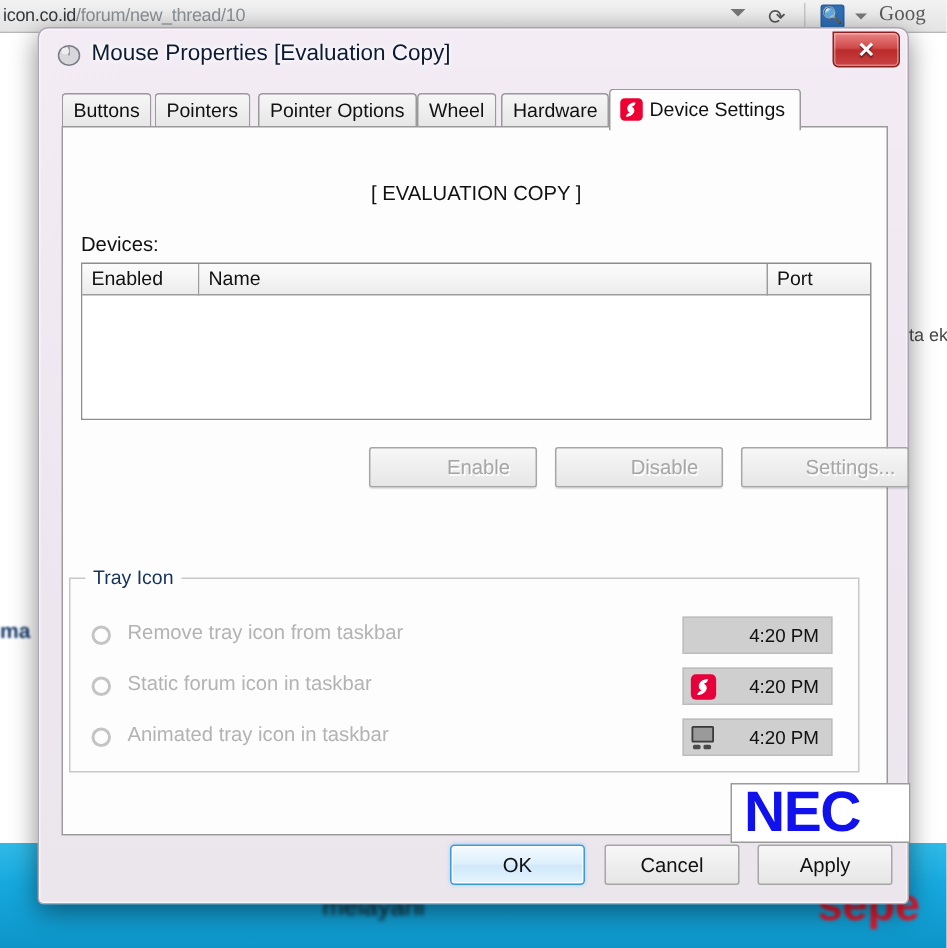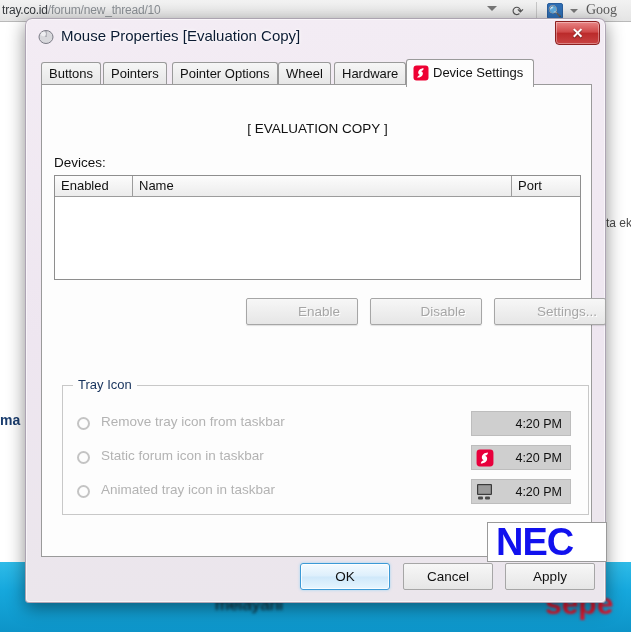--- a/index.html
+++ b/index.html
@@ -184,21 +184,21 @@
     box-shadow: 0 1px 1px rgba(0,0,0,0.12);
     padding-left: 34px;
   }
   .btn.disabled { color:#a6a6a6; text-shadow: 1px 1px 0 #fff; cursor:default; }
   #btn-enable   { left:204px; top:213px; width:112px; }
   #btn-disable  { left:328px; top:213px; width:112px; }
   #btn-settings { left:452px; top:213px; width:112px; }
 
   
   #tray-group {
-    position:absolute; left:20px; top:300px; width:527px; height:130px;
+    position:absolute; left:4px; top:300px; width:527px; height:130px;
     border:1px solid #c8c8c8;
   }
   #tray-legend {
     position:absolute; left:10px; top:-9px;
     background:#fdfdfd; padding:0 5px;
     font-size:13px; color:#16325c;
   }
   .radio-row { position:absolute; left:14px; width:500px; height:33px; }
   .radio-row:nth-of-type(1){ top:26px; }
   .radio {
@@ -263,21 +263,21 @@
 
   <div id="bg-banner">
     <div id="bg-banner-t1">
       <span class="grey">inilah wujud </span><span>komitmen</span><span class="grey"> kami</span>
     </div>
     <div id="bg-banner-t2">melayani</div>
     <div id="bg-banner-t3">sepe</div>
   </div>
 
   <div id="bg-browser-top">
-    <div id="bg-url"><span>tray.co.id</span><span id="bg-url-rest">/forum/new_thread/10</span></div>
+    <div id="bg-url"><span>icon.co.id</span><span id="bg-url-rest">/forum/new_thread/10</span></div>
     <div id="bg-chev"></div>
     <div id="bg-reload">⟳</div>
     <div id="bg-sepbar"></div>
     <div id="bg-srch-icon">🔍</div>
     <div id="bg-srch-chev"></div>
     <div id="bg-goog">Goog</div>
   </div>
 </div>
 
 <div id="dialog">

